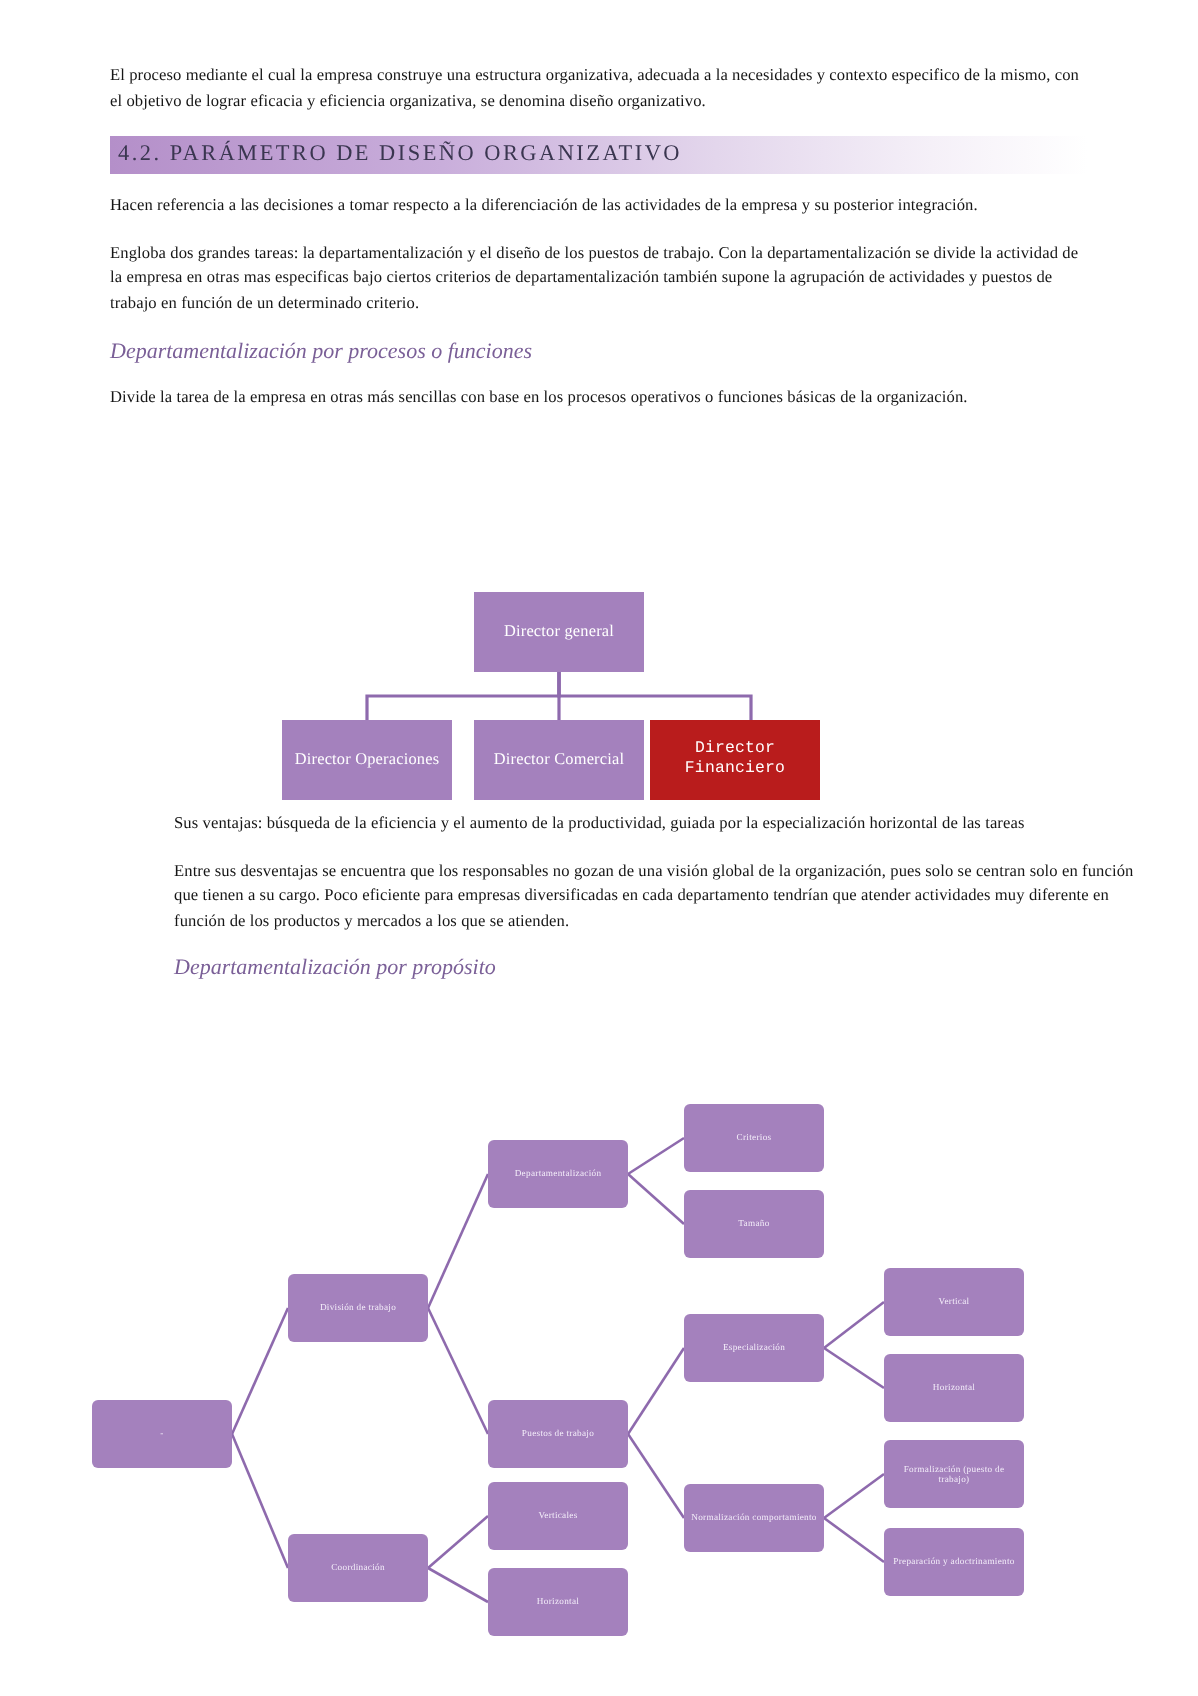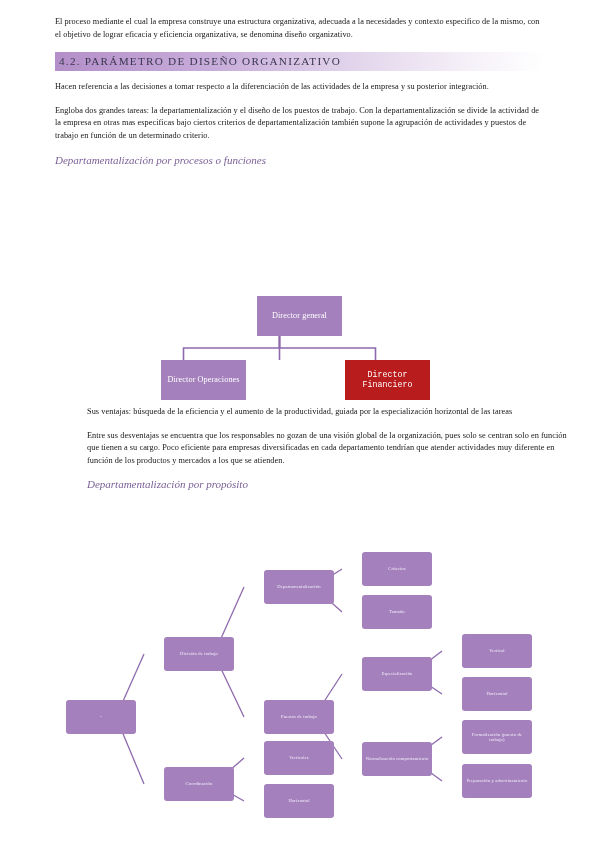--- a/index.html
+++ b/index.html
@@ -15,21 +15,21 @@
     font-family: "Liberation Serif", "DejaVu Serif", serif;
     color: #1a1a1a;
     overflow: hidden;
   }
 
   .page {
     position: absolute;
     left: 0; top: 0;
     width: 599px;
     height: 848px;
-    padding: 16px 55px 0 55px;
+    padding: 32px 55px 0 55px;
   }
 
   
   p.body-text {
     margin: 0 0 11px 0;
     font-size: 8.3px;
     line-height: 12.6px;
     text-align: left;
     letter-spacing: 0.05px;
     color: #161616;
@@ -68,21 +68,20 @@
     position: absolute;
     background: #a481bd;
     color: #ffffff;
     display: flex;
     align-items: center;
     justify-content: center;
     text-align: center;
     font-family: "Liberation Serif", "DejaVu Serif", serif;
     line-height: 1.18;
     padding: 4px 2px;
-    margin-left: 20px;
   }
 
   
   #chart1 {
     position: absolute;
     left: 55px;
     top: 296px;
     width: 489px;
     height: 104px;
   }
@@ -118,34 +117,38 @@
 
   <h2 class="section-head">4.2. PARÁMETRO DE DISEÑO ORGANIZATIVO</h2>
 
   <p class="body-text">Hacen referencia a las decisiones a tomar respecto a la diferenciación de las actividades de la empresa y su posterior integración.</p>
 
 
   <p class="body-text">Engloba dos grandes tareas: la departamentalización y el diseño de los puestos de trabajo. Con la departamentalización se divide la actividad de la empresa en otras mas especificas bajo ciertos criterios de departamentalización también supone la agrupación de actividades y puestos de trabajo en función de un determinado criterio.</p>
 
   <p class="italic-head">Departamentalización por procesos o funciones</p>
 
+  <p class="body-text">Divide la tarea de la empresa en otras más sencillas con base en los procesos operativos o funciones básicas de la organización.</p>
 
 </div>
 
 <div id="chart1">
   <svg id="chart1-edges" width="489" height="104">
       <path d="M 224.5 40 L 224.5 52 L 128.5 52 L 128.5 64" fill="none" stroke="#8e6aad" stroke-width="1.6"></path>
       <path d="M 224.5 40 L 224.5 52 L 224.5 52 L 224.5 64" fill="none" stroke="#8e6aad" stroke-width="1.6"></path>
       <path d="M 224.5 40 L 224.5 52 L 320.5 52 L 320.5 64" fill="none" stroke="#8e6aad" stroke-width="1.6"></path>
     </svg>
 <div class="orgbox" style="left: 182px; top: 0px; width: 85px; height: 40px; background: rgb(164, 129, 189);">
       <span>Director general</span>
     </div>
     <div class="orgbox" style="left: 86px; top: 64px; width: 85px; height: 40px; background: rgb(164, 129, 189); align-items: center;">
       <span>Director Operaciones</span>
+    </div>
+    <div class="orgbox" style="left: 182px; top: 64px; width: 85px; height: 40px; background: rgb(164, 129, 189);">
+      <span>Director Comercial</span>
     </div>
     <div class="orgbox" style="left: 270px; top: 64px; width: 85px; height: 40px; background: #b91c1c; font-family: Liberation Mono, monospace;">
       <span>Director Financiero</span>
     </div>
   </div>
 
 <div style="position:absolute;left:55px;top:406px;width:489px;margin-left:32px;">
   <p class="body-text">Sus ventajas: búsqueda de la eficiencia y el aumento de la productividad, guiada por la especialización horizontal de las tareas</p>
   <p class="body-text">Entre sus desventajas se encuentra que los responsables no gozan de una visión global de la organización, pues solo se centran solo en función que tienen a su cargo. Poco eficiente para empresas diversificadas en cada departamento tendrían que atender actividades muy diferente en función de los productos y mercados a los que se atienden.</p>
   <p class="italic-head">Departamentalización por propósito</p>

